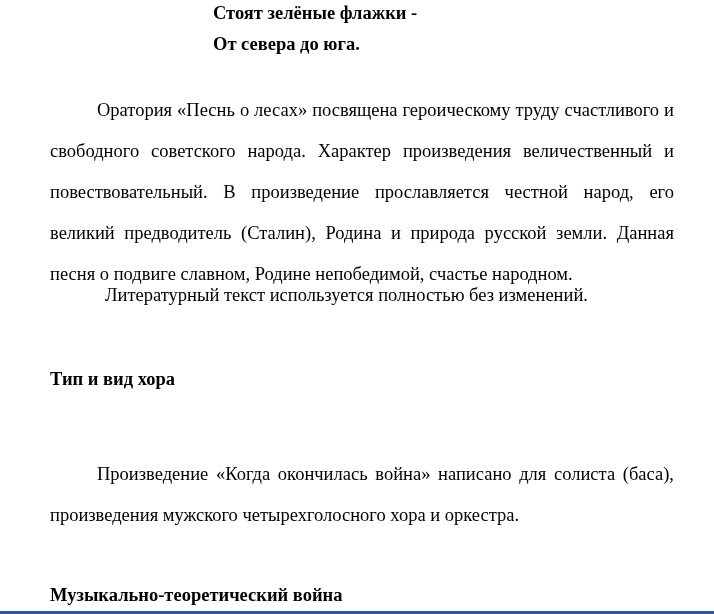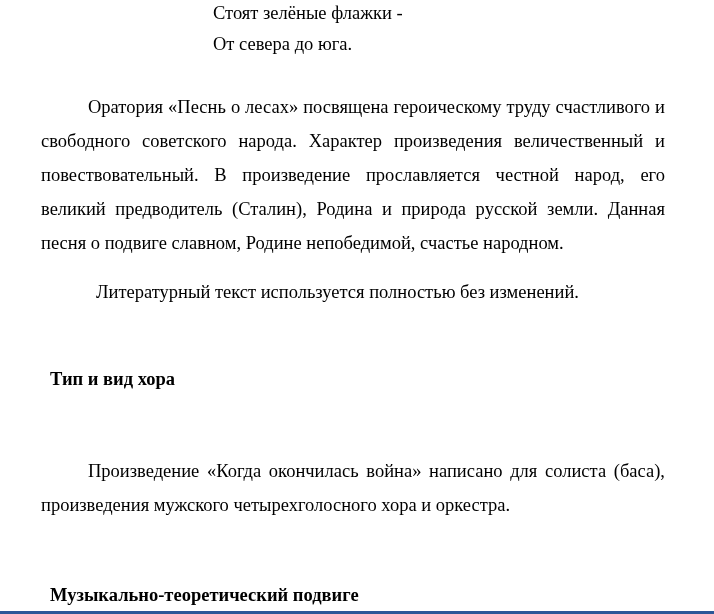--- a/index.html
+++ b/index.html
@@ -14,26 +14,26 @@
       overflow: hidden;
       font-family: "Liberation Serif", "DejaVu Serif", serif;
       color: #000000;
       font-size: 18.5px;
     }
     .line {
       position: absolute;
       white-space: nowrap;
       line-height: 22px;
     }
-    .verse { left: 213px; }
+    .verse { left: 213px; font-weight: bold; }
     .para {
       position: absolute;
-      left: 41px;
+      left: 50px;
       width: 624px;
-      line-height: 34px;
+      line-height: 41px;
       text-align: justify;
       text-indent: 47px;
     }
     .heading {
       position: absolute;
       left: 50px;
       width: 624px;
       font-weight: bold;
       line-height: 22px;
     }
@@ -55,16 +55,16 @@
   <div class="line verse" style="top:33px;">От севера до юга.</div>
 
   <p class="para" style="top:90px; margin:0;">Оратория «Песнь о лесах» посвящена героическому труду счастливого и свободного советского народа. Характер произведения величественный и повествовательный. В произведение прославляется честной народ, его великий предводитель (Сталин), Родина и природа русской земли. Данная песня о подвиге славном, Родине непобедимой, счастье народном.</p>
 
   <p class="para" style="top:267px; margin:8px;">Литературный текст используется полностью без изменений.</p>
 
   <div class="heading" style="top:368px;">Тип и вид хора</div>
 
   <p class="para" style="top:454px; margin:0;">Произведение «Когда окончилась война» написано для солиста (баса), произведения мужского четырехголосного хора и оркестра.</p>
 
-  <div class="heading" style="top:584px;">Музыкально-теоретический подвиге</div>
+  <div class="heading" style="top:584px;">Музыкально-теоретический война</div>
 
   <div class="bottom-rule"></div>
 </div>
 
 </body></html>

